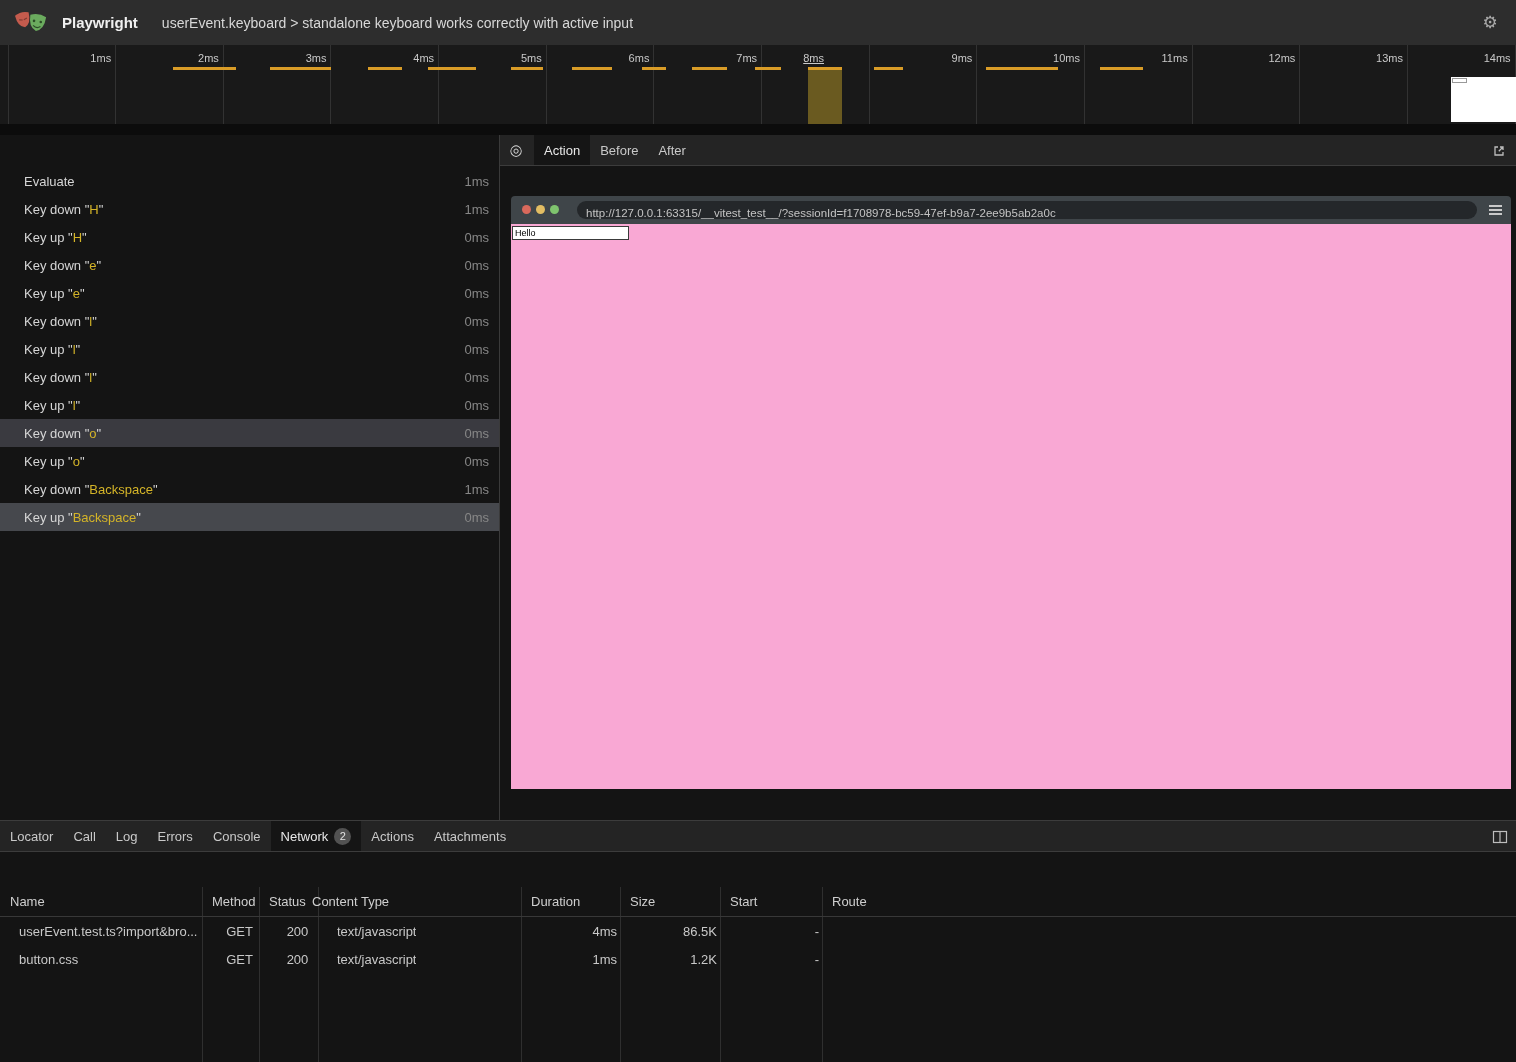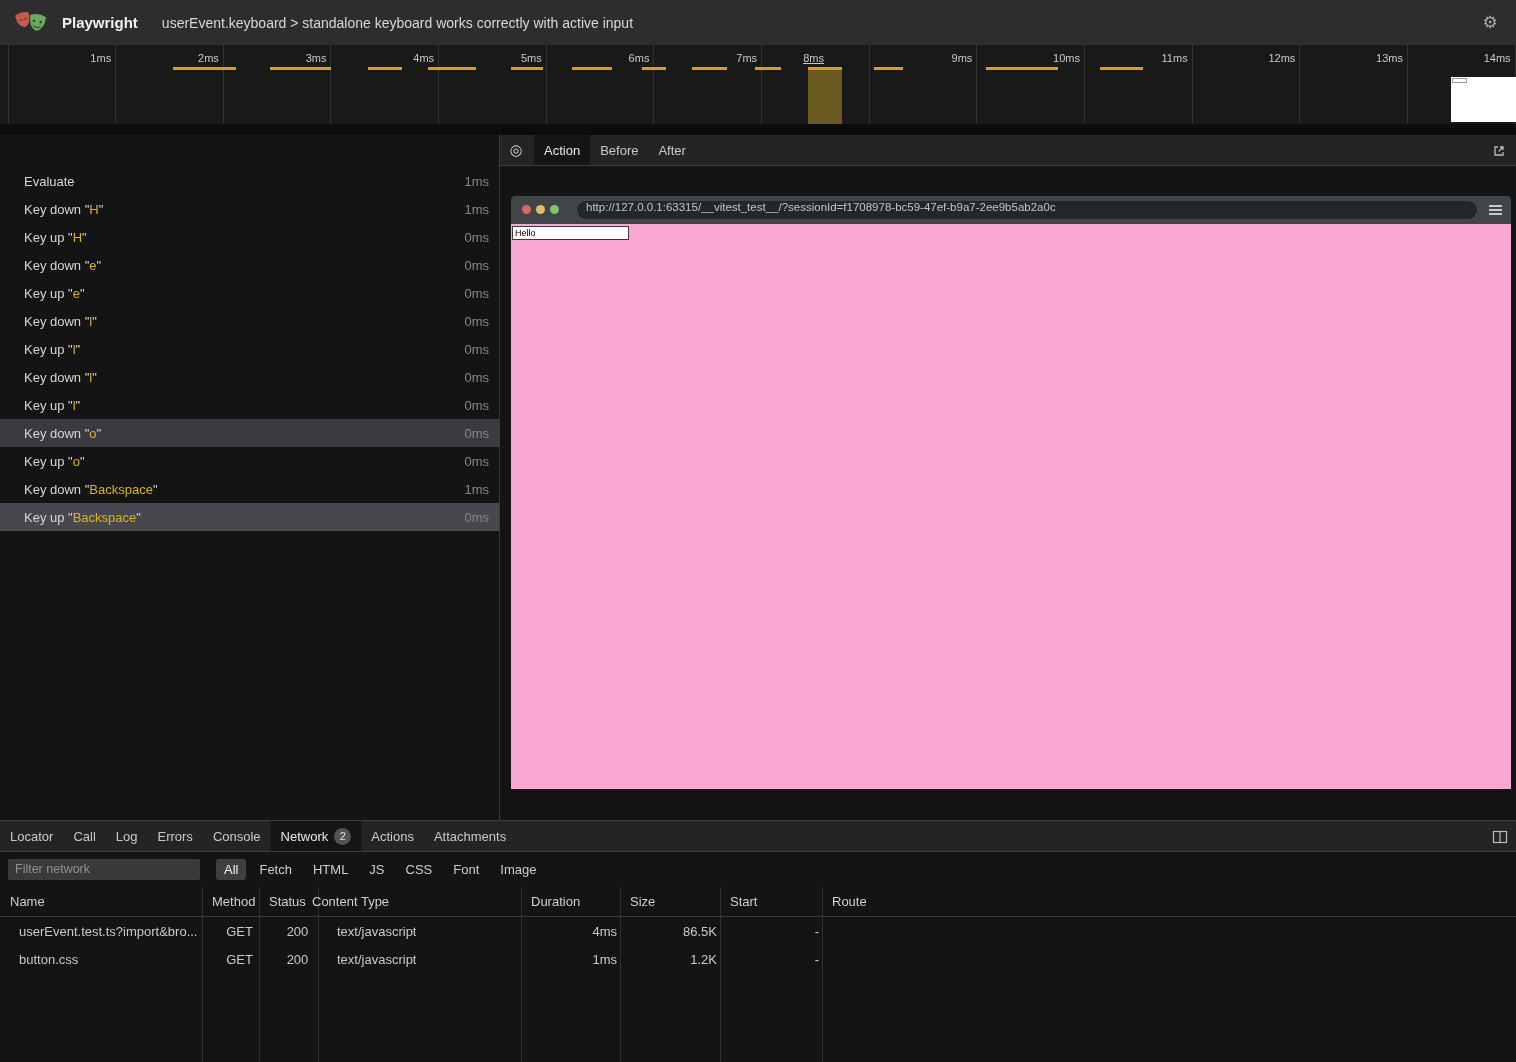--- a/index.html
+++ b/index.html
@@ -49,21 +49,21 @@
   .target-icon { width:16px; margin-left:8px; align-self:center; font-size:15px; color:#d0d0d0; text-align:center; }
   .right-toolbar .tab:first-of-type { margin-left:10px; }
   .popout { position:absolute; right:8px; top:7px; width:18px; height:18px; display:flex; align-items:center; justify-content:center; cursor:pointer; }
 
   
   .browser { position:absolute; left:11px; top:61px; width:1000px; height:593px; }
   .chrome { position:relative; width:1000px; height:28px; background:#3f4549; border-radius:4px 4px 0 0; }
   .dots { position:absolute; left:11px; top:9px; display:flex; gap:5px; }
   .dot { width:9px; height:9px; border-radius:50%; }
   .dot.red { background:#d9695c; } .dot.yellow { background:#e3bd63; } .dot.green { background:#7fc46e; }
-  .urlbar { position:absolute; left:66px; top:5px; width:900px; height:18px; background:#24272a; border-radius:9px; display:flex; align-items:flex-start; padding-left:9px; font-size:11.5px; color:#c4c4c4; white-space:nowrap; overflow:hidden; }
+  .urlbar { position:absolute; left:66px; top:5px; width:900px; height:18px; background:#24272a; border-radius:9px; display:flex; align-items:flex-end; padding-left:9px; font-size:11.5px; color:#c4c4c4; white-space:nowrap; overflow:hidden; }
   .hamburger { position:absolute; right:9px; top:9px; width:13px; height:10px; display:flex; flex-direction:column; justify-content:space-between; }
   .hamburger span { display:block; height:2px; background:#c9c9c9; }
   .page { position:absolute; left:0; top:28px; width:1000px; height:565px; background:#f9a8d4; }
   .page input { position:absolute; left:1px; top:2px; width:117px; height:14px; border:1px solid #3a3a3a; background:#fff; font-size:9px; font-family:"Liberation Sans",sans-serif; color:#000; padding:0 2px; }
 
   
   .bottom { position:absolute; left:0; top:820px; width:1516px; height:242px; background:#141414; border-top:1px solid #3c3c3c; }
   .bottom .tabstrip { position:relative; }
   .layout-icon { position:absolute; right:8px; top:8px; width:16px; height:16px; cursor:pointer; }
 
@@ -310,32 +310,20 @@
           <span>Network</span>
           <span class="badge">2</span>
         </div>
         <div class="tab">
           <span>Actions</span>
         </div>
         <div class="tab">
           <span>Attachments</span>
         </div>
       </div>
-    <div class="filter-row">
-      <input class="filter-input" placeholder="Filter network" style="">
-      <div class="chips" id="chips">
-          <div class="chip selected">All</div>
-          <div class="chip">Fetch</div>
-          <div class="chip">HTML</div>
-          <div class="chip">JS</div>
-          <div class="chip">CSS</div>
-          <div class="chip">Font</div>
-          <div class="chip">Image</div>
-        </div>
-    </div>
     <div class="net-table" id="net-table">
         <div class="col-line" style="left: 202px;"></div>
         <div class="col-line" style="left: 259px;"></div>
         <div class="col-line" style="left: 318px;"></div>
         <div class="col-line" style="left: 521px;"></div>
         <div class="col-line" style="left: 620px;"></div>
         <div class="col-line" style="left: 720px;"></div>
         <div class="col-line" style="left: 822px;"></div>
         <div class="net-header">
           <div class="net-cell pad" style="left: 0px; width: 202px;">Name</div>

